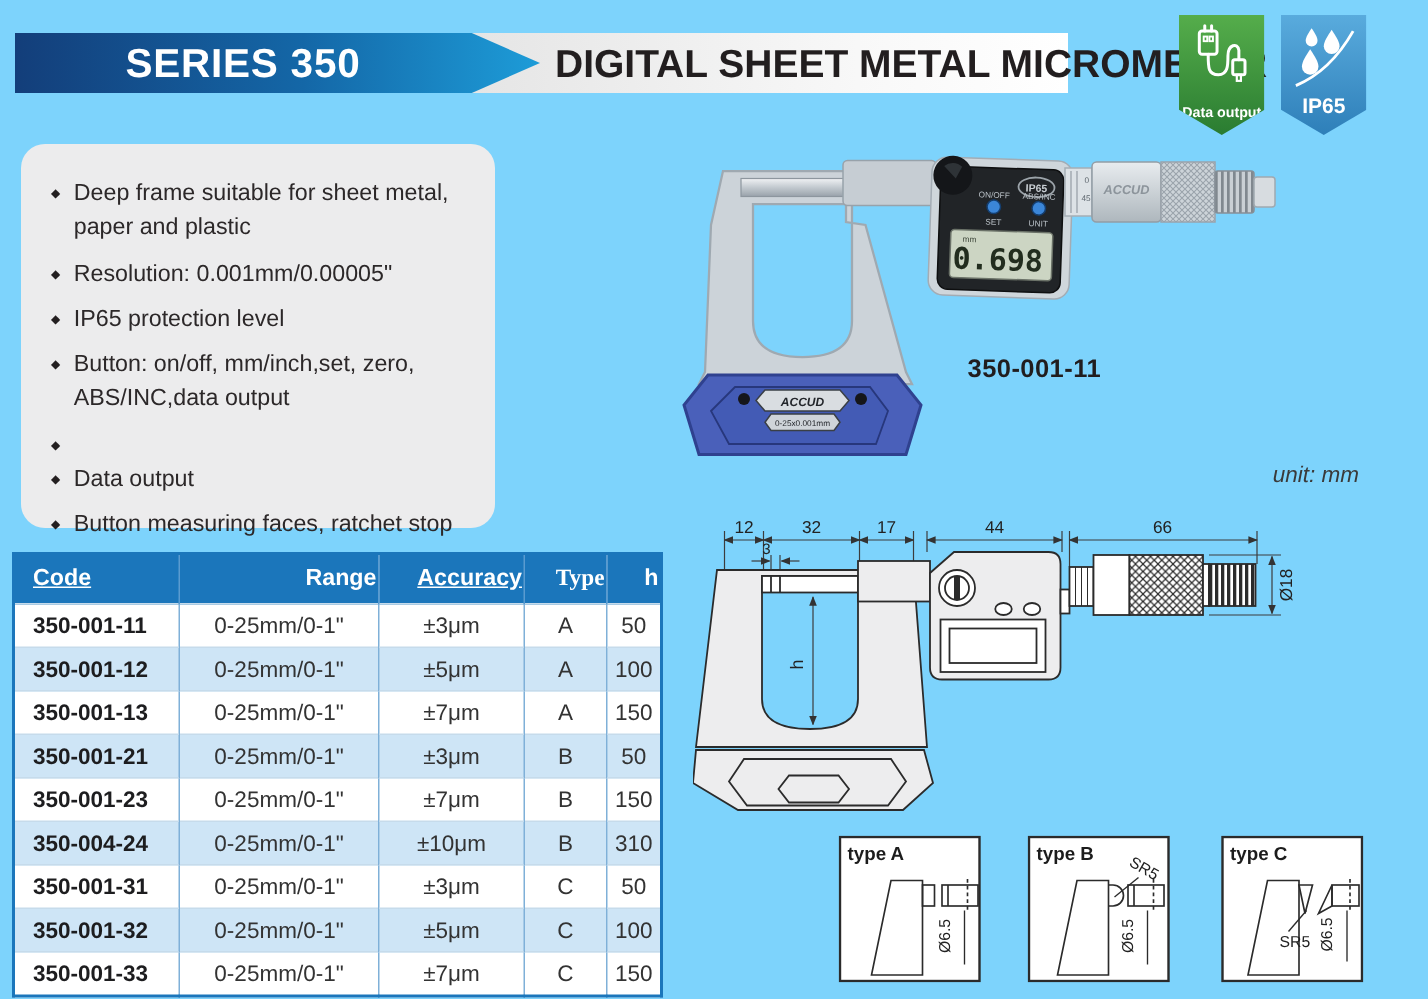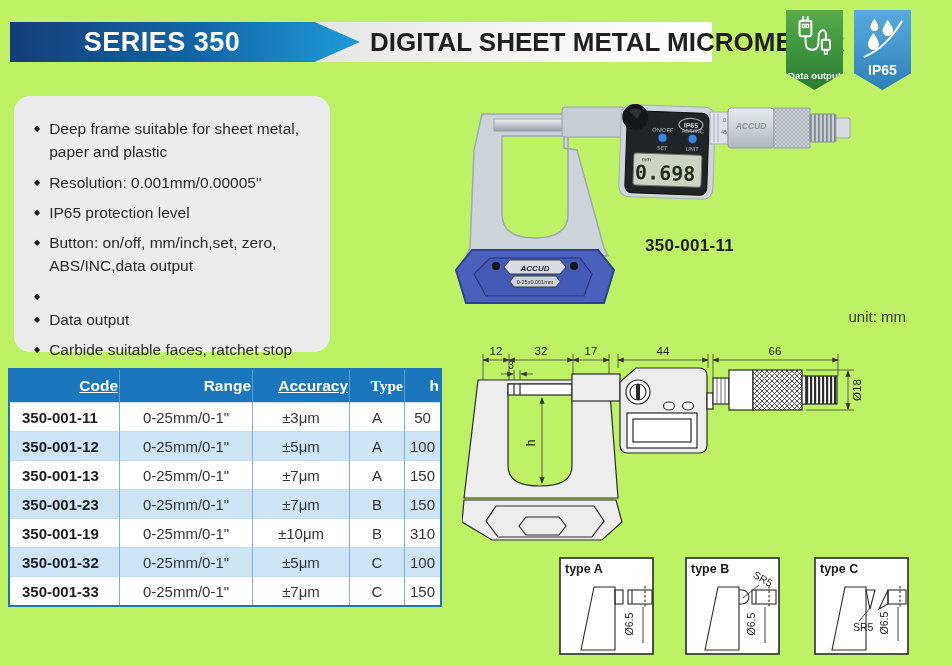--- a/index.html
+++ b/index.html
@@ -1,16 +1,16 @@
 <!DOCTYPE html>
 <html><head>
 <meta charset="utf-8">
 <style>
   html,body{margin:0;padding:0;background:#fff;}
-  .page{position:relative;width:952px;height:666px;background:#bef264;overflow:hidden;
+  .page{position:relative;width:952px;height:666px;background:#7dd3fc;overflow:hidden;
         font-family:"Liberation Sans",sans-serif;color:#231f20;}
 
   
   .title-bar{position:absolute;left:10px;top:22px;width:702px;height:40px;
     background:linear-gradient(90deg,#c9c9c9 0%,#e6e6e6 45%,#f8f8f8 80%,#ffffff 100%);}
   .series-banner{position:absolute;left:10px;top:22px;width:350px;height:40px;
     background:linear-gradient(90deg,#133e7a 0%,#1467a7 55%,#1d9cd8 100%);
     clip-path:polygon(0 0,87% 0,100% 50%,87% 100%,0 100%);
     display:flex;align-items:center;justify-content:center;padding-right:46px;box-sizing:border-box;}
   .series-banner span{color:#fff;font-size:27px;font-weight:bold;letter-spacing:.5px;white-space:nowrap;}
@@ -30,32 +30,32 @@
   
   .features{position:absolute;left:14px;top:96px;width:316px;height:256px;background:#ececed;
     border-radius:16px;padding:21px 14px 0 20px;box-sizing:border-box;}
   .features ul{list-style:none;margin:0;padding:0;}
   .features li{display:flex;gap:9px;margin-bottom:7px;font-size:15.5px;line-height:1.5;color:#2c2829;}
   .features .diamond{font-size:8px;line-height:1;margin-top:8px;color:#231f20;flex:0 0 auto;}
 
   
   .photo{position:absolute;left:438px;top:98px;}
   .photo-label{position:absolute;left:645px;top:236px;font-size:17px;font-weight:bold;color:#211d1e;letter-spacing:.3px;}
-  .unit-label{position:absolute;left:806px;top:308px;width:100px;text-align:right;font-size:15px;color:#3a3a3a;}
+  .unit-label{position:absolute;left:806px;top:308px;width:100px;text-align:right;font-size:15px;color:#3a3a3a;font-style:italic;}
 
   
   .tech{position:absolute;left:462px;top:336px;}
   .tech text,.typefig text{font-family:"Liberation Sans",sans-serif;}
 
   
   .spec-table{position:absolute;left:8px;top:368px;width:434px;border-collapse:collapse;
     table-layout:fixed;border:2px solid #1b76bb;background:#fff;}
   .spec-table th{background:#1b76bb;color:#fff;font-size:15.5px;font-weight:bold;height:30px;
     text-align:right;border-left:1px solid #5a9bd0;}
-  .spec-table th:nth-child(1){width:96px;text-align:right;padding-left:12px;border-left:none;text-decoration:underline;}
+  .spec-table th:nth-child(1){width:96px;text-align:left;padding-left:12px;border-left:none;text-decoration:underline;}
   .spec-table th:nth-child(2){width:130px;}
   .spec-table th:nth-child(3){width:94px;text-decoration:underline;}
   .spec-table th:nth-child(4){width:52px;font-family:Liberation Serif, serif;}
   .spec-table td{font-size:15px;color:#333;height:26px;text-align:center;
     border-left:1px solid #7fb0d8;border-top:1px solid #c6dbeb;}
   .spec-table td:first-child{font-weight:bold;color:#1d1d1f;text-align:left;padding-left:12px;border-left:none;}
   .spec-table tbody tr:nth-child(even){background:#cee5f6;}
 
   
   .typefig{position:absolute;top:557px;}
@@ -121,21 +121,21 @@
         </li>
         <li>
           <span class="diamond">◆</span>
         </li>
         <li>
           <span class="diamond">◆</span>
           <span>Data output</span>
         </li>
         <li>
           <span class="diamond">◆</span>
-          <span>Carbide suitable faces, ratchet stop</span>
+          <span>Button measuring faces, ratchet stop</span>
         </li>
       </ul>
   </div>
 
   <svg class="photo" width="418" height="212" viewBox="0 0 418 212">
     <defs>
       <linearGradient id="silver" x1="0" y1="0" x2="0" y2="1">
         <stop offset="0" stop-color="#f0f2f4"></stop>
           <stop offset=".5" stop-color="#c2c9cf"></stop>
           <stop offset="1" stop-color="#99a2aa"></stop>
@@ -305,32 +305,46 @@
           <td>100</td>
         </tr>
         <tr>
           <td>350-001-13</td>
           <td>0-25mm/0-1"</td>
           <td>±7μm</td>
           <td>A</td>
           <td>150</td>
         </tr>
         <tr>
+          <td>350-001-21</td>
+          <td>0-25mm/0-1"</td>
+          <td>±3μm</td>
+          <td>B</td>
+          <td>50</td>
+        </tr>
+        <tr>
           <td>350-001-23</td>
           <td>0-25mm/0-1"</td>
           <td>±7μm</td>
           <td>B</td>
           <td>150</td>
         </tr>
         <tr>
-          <td>350-001-19</td>
+          <td>350-004-24</td>
           <td>0-25mm/0-1"</td>
           <td>±10μm</td>
           <td>B</td>
           <td>310</td>
+        </tr>
+        <tr>
+          <td>350-001-31</td>
+          <td>0-25mm/0-1"</td>
+          <td>±3μm</td>
+          <td>C</td>
+          <td>50</td>
         </tr>
         <tr>
           <td>350-001-32</td>
           <td>0-25mm/0-1"</td>
           <td>±5μm</td>
           <td>C</td>
           <td>100</td>
         </tr>
         <tr>
           <td>350-001-33</td>

